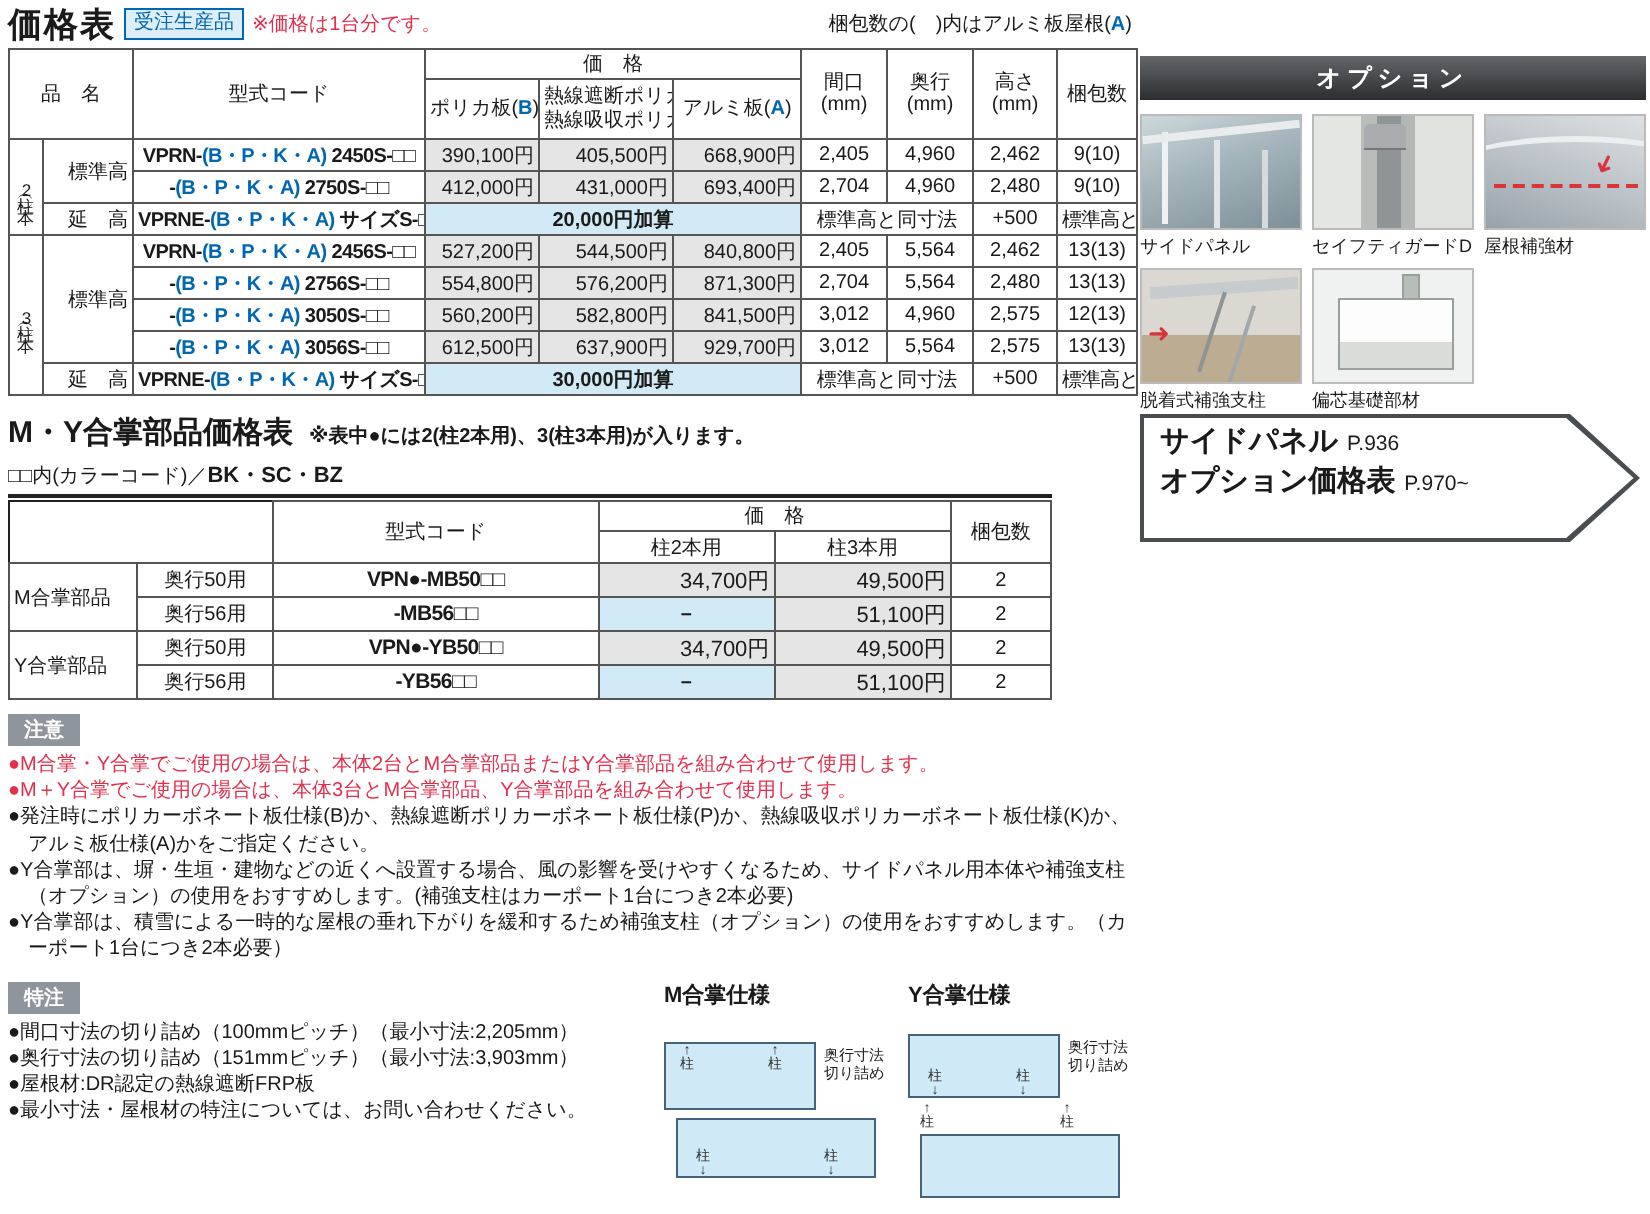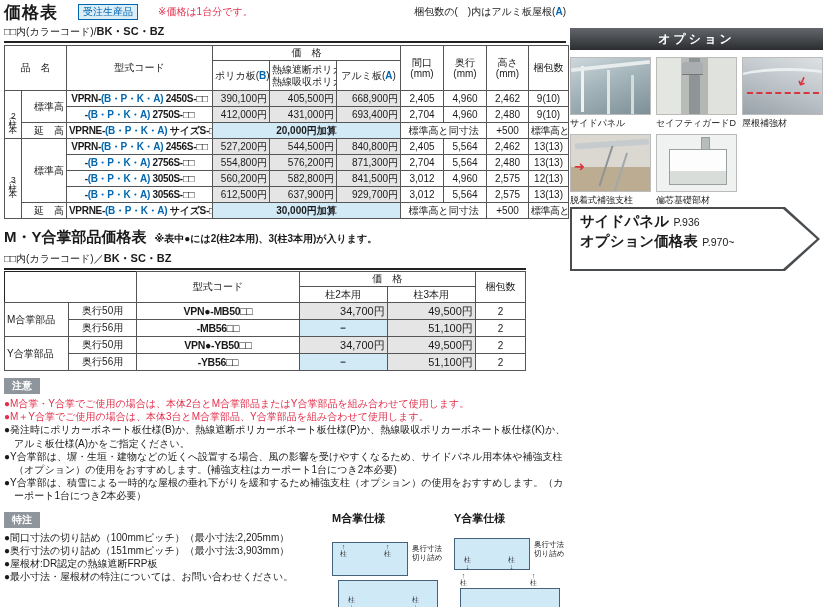--- a/index.html
+++ b/index.html
@@ -5,21 +5,21 @@
   html,body{margin:0;padding:0;}
   body{
     width:825px;height:607px;position:relative;background:#fff;
     font-family:"Liberation Sans","DejaVu Sans",sans-serif;color:#1a1a1a;
     -webkit-font-smoothing:antialiased;
   }
   .left-col{position:absolute;left:4px;top:2px;width:562px;}
   .right-col{position:absolute;left:570px;top:28px;width:253px;}
 
   
-  .title-row{display:flex;align-items:center;gap:20px;height:20px;}
+  .title-row{display:flex;align-items:center;gap:4px;height:20px;}
   .page-title{font-size:17px;font-weight:bold;letter-spacing:1px;}
   .badge-order{font-size:10px;color:#0067b0;background:#dceef8;border:1px solid #0067b0;padding:0 4px;line-height:14px;}
   .red-note{font-size:10px;color:#e2304c;}
   .pack-note{margin-left:auto;font-size:10px;}
   .blue-b{color:#0067b0;font-weight:bold;}
 
   .color-line{font-size:10px;border-bottom:2px solid #222;padding:2px 0 2px 0;margin-bottom:0;}
   .color-line b{font-size:11px;}
 
   
@@ -108,21 +108,20 @@
 
 <div class="left-col">
 
   <div class="title-row">
     <span class="page-title">価格表</span>
     <span class="badge-order">受注生産品</span>
     <span class="red-note">※価格は1台分です。</span>
     <span class="pack-note"><span>梱包数の(　)内はアルミ板屋根(</span><span class="blue-b">A</span><span>)</span></span>
   </div>
 
-  <div class="color-line"><span>□□内(カラーコード)/</span><b>BK・SC・BZ</b></div>
 
   <table class="t1">
     <colgroup>
         <col style="width:17px">
         <col style="width:45px">
         <col style="width:146px">
         <col style="width:57px">
         <col style="width:67px">
         <col style="width:64px">
         <col style="width:43px">

